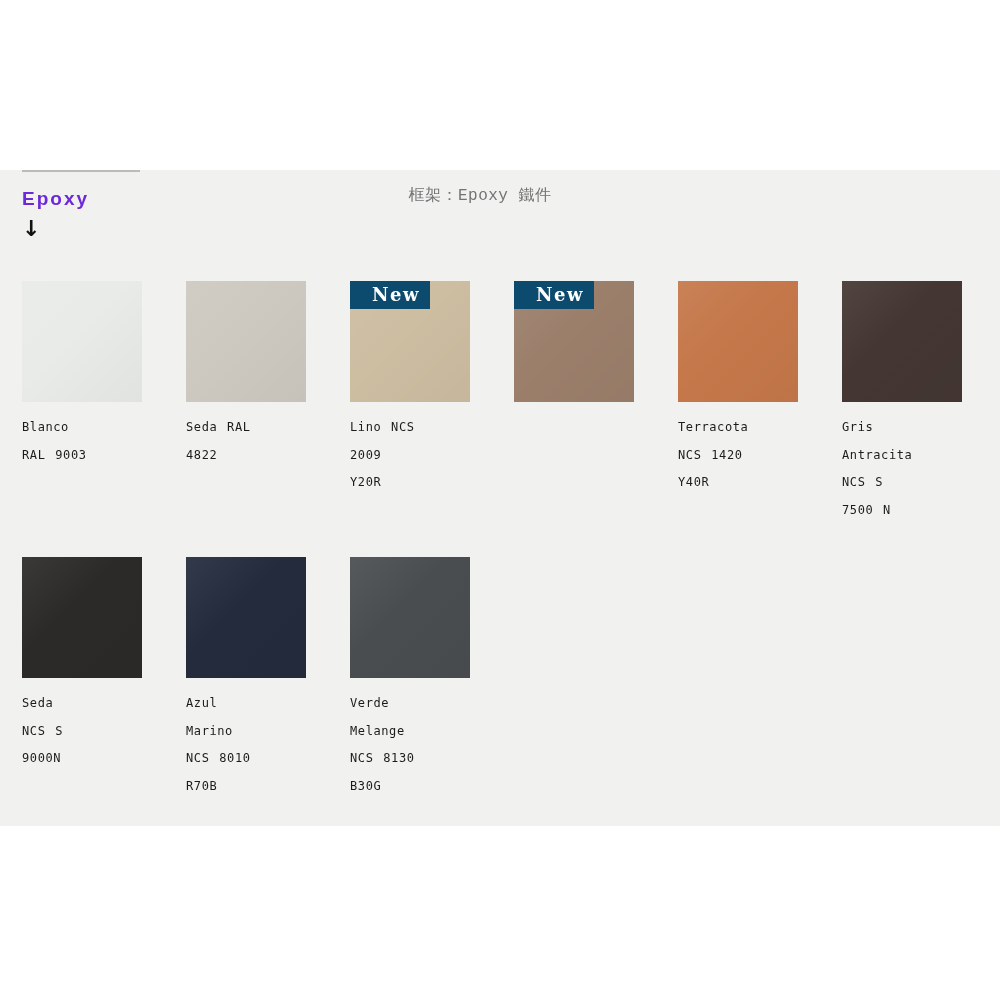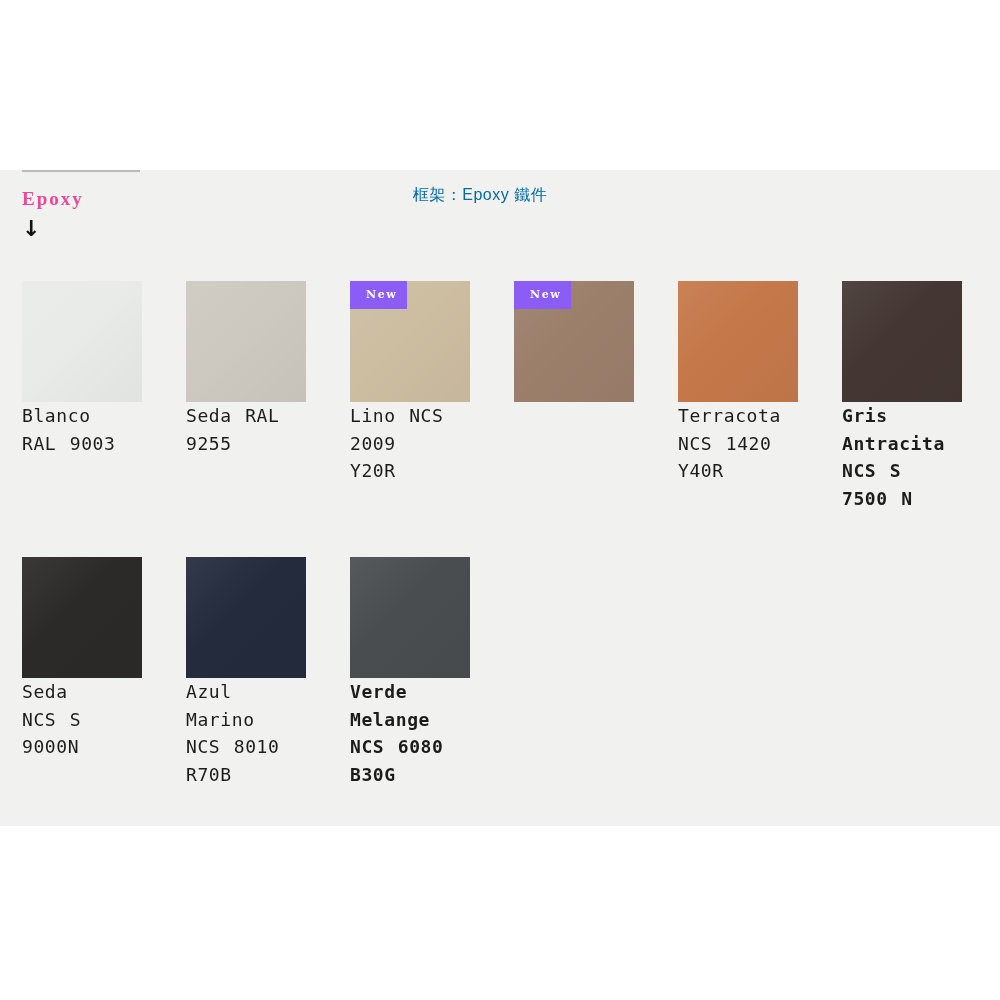--- a/index.html
+++ b/index.html
@@ -36,101 +36,102 @@
   }
 
   
   #category {
     position: absolute;
     left: 22px;
     top: 188px;
     width: 260px;
   }
   #category .cat-name {
-    font-family: Liberation Serif, serif;
+    font-family: Liberation Sans, sans-serif;
     font-size: 19px;
     font-weight: 700;
     letter-spacing: 2.0px;
-    color: #ec4899;
+    color: #6d28d9;
     line-height: 22px;
     white-space: nowrap;
   }
   #category .cat-arrow {
     font-family: "DejaVu Sans", sans-serif;
     font-size: 22px;
     font-weight: 700;
     color: #111111;
     line-height: 26px;
     margin-top: 6px;
   }
 
   
   #frame-header {
     position: absolute;
     left: 0;
     top: 185px;
     width: 960px;
     text-align: center;
-    font-family: Liberation Sans, sans-serif;
+    font-family: Liberation Mono, monospace;
     font-size: 16px;
-    color: #0369a1;
+    color: #737373;
     letter-spacing: 0.5px;
     white-space: nowrap;
   }
 
   
   .row {
     position: absolute;
     left: 22px;
     width: 960px;
     display: flex;
     flex-direction: row;
   }
   #row1 { top: 281px; }
   #row2 { top: 557px; }
 
   .cell {
     width: 120px;
     margin-right: 44px;
     position: relative;
   }
-  .cell:last-child { margin-right: 0; font-weight: bold; }
+  .cell:last-child { margin-right: 0; }
 
   .chip {
     position: relative;
     width: 120px;
     height: 121px;
     background: #cccccc;
     overflow: hidden;
   }
   .chip .sheen {
     position: absolute;
     inset: 0;
     background: linear-gradient(135deg, rgba(255,255,255,0.07) 0%, rgba(255,255,255,0.0) 42%, rgba(0,0,0,0.035) 100%);
     pointer-events: none;
   }
 
   .badge {
     position: absolute;
     left: 0;
     top: 0;
-    background: #8b5cf6;
+    background: #0c4a6e;
     color: #ffffff;
     font-family: "DejaVu Serif", serif;
-    font-size: 11px;
+    font-size: 18px;
     font-weight: 700;
     letter-spacing: 1.6px;
-    padding: 6px 10px 7px 16px;
+    padding: 6px 10px 7px 22px;
     line-height: 15px;
     z-index: 2;
   }
 
   .label {
+    margin-top: 12px;
     font-family: "DejaVu Sans Mono", monospace;
-    font-size: 18px;
+    font-size: 12px;
     line-height: 27.5px;
     color: #1c1c1c;
     letter-spacing: 0.6px;
     word-spacing: 2px;
     white-space: pre-line;
   }
 </style>
 </head>
 <body>
 
@@ -150,21 +151,21 @@
         <div class="sheen"></div>
       </div>
       <div class="label">Blanco
 RAL 9003</div>
     </div>
     <div class="cell">
       <div class="chip" style="background: rgb(205, 201, 192);">
         <div class="sheen"></div>
       </div>
       <div class="label">Seda RAL
-9255</div>
+4822</div>
     </div>
     <div class="cell">
       <div class="chip" style="background: rgb(205, 189, 161);">
         <div class="badge">New</div>
         <div class="sheen"></div>
       </div>
       <div class="label">Lino NCS
 2009
 Y20R</div>
     </div>
@@ -209,16 +210,16 @@
 Marino
 NCS 8010
 R70B</div>
     </div>
     <div class="cell">
       <div class="chip" style="background: rgb(74, 77, 80);">
         <div class="sheen"></div>
       </div>
       <div class="label">Verde
 Melange
-NCS 6080
+NCS 8130
 B30G</div>
     </div>
   </div>
 
 </body></html>

